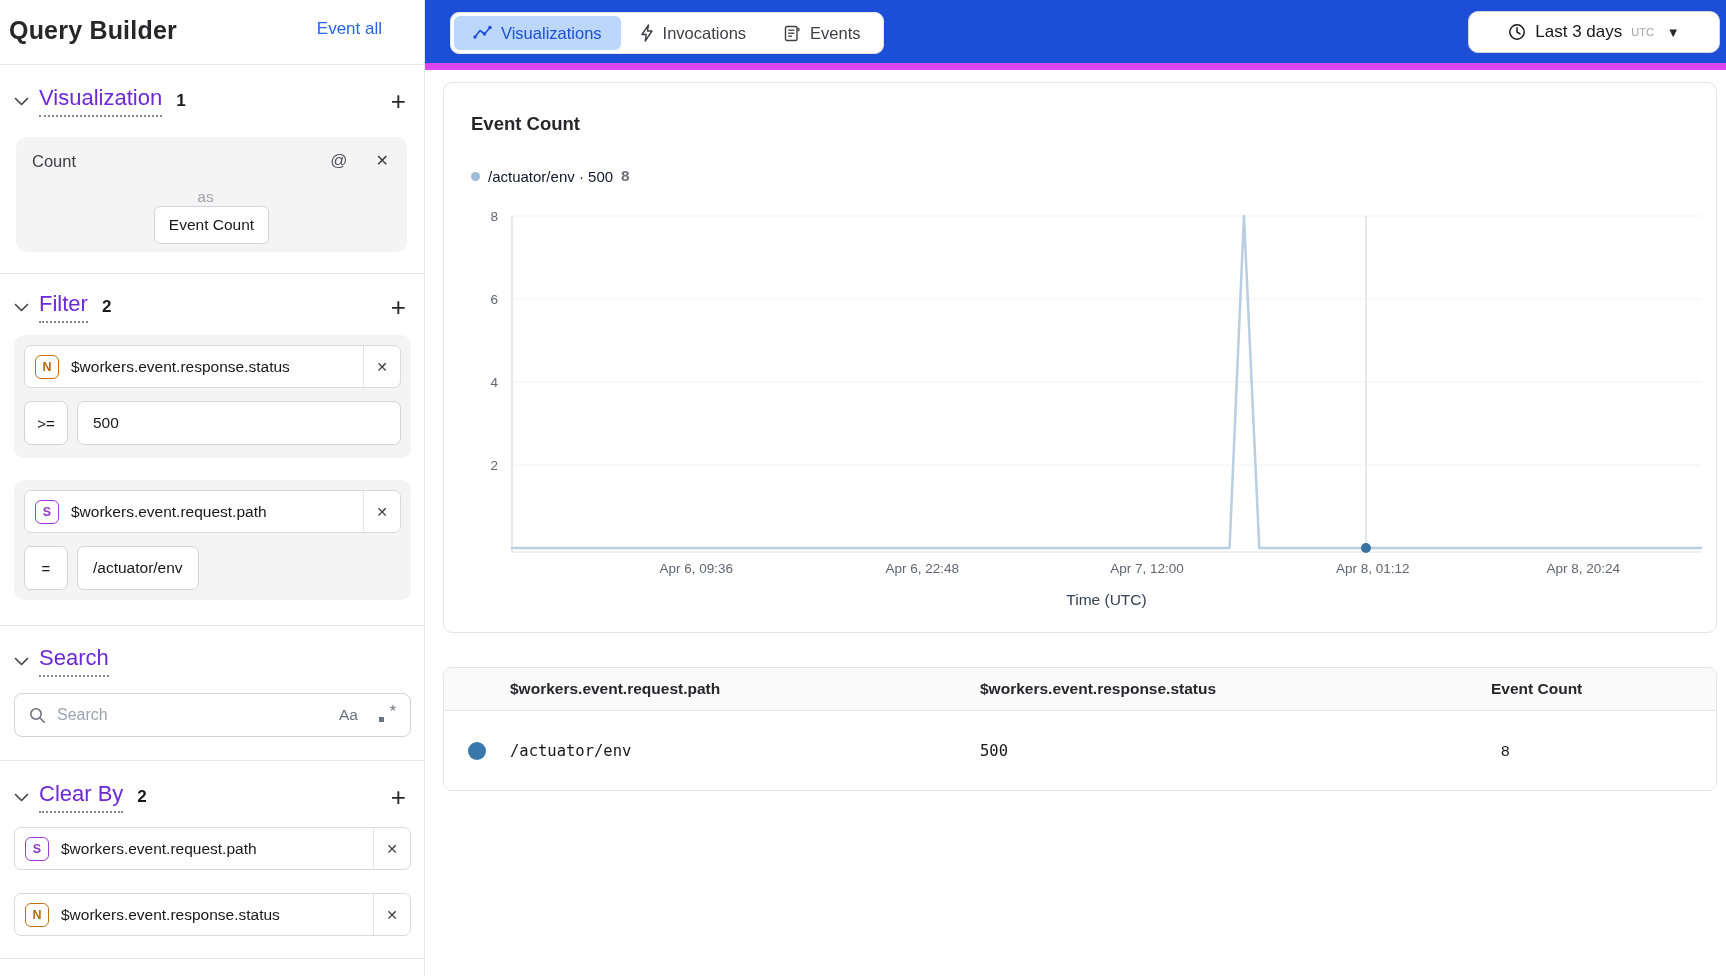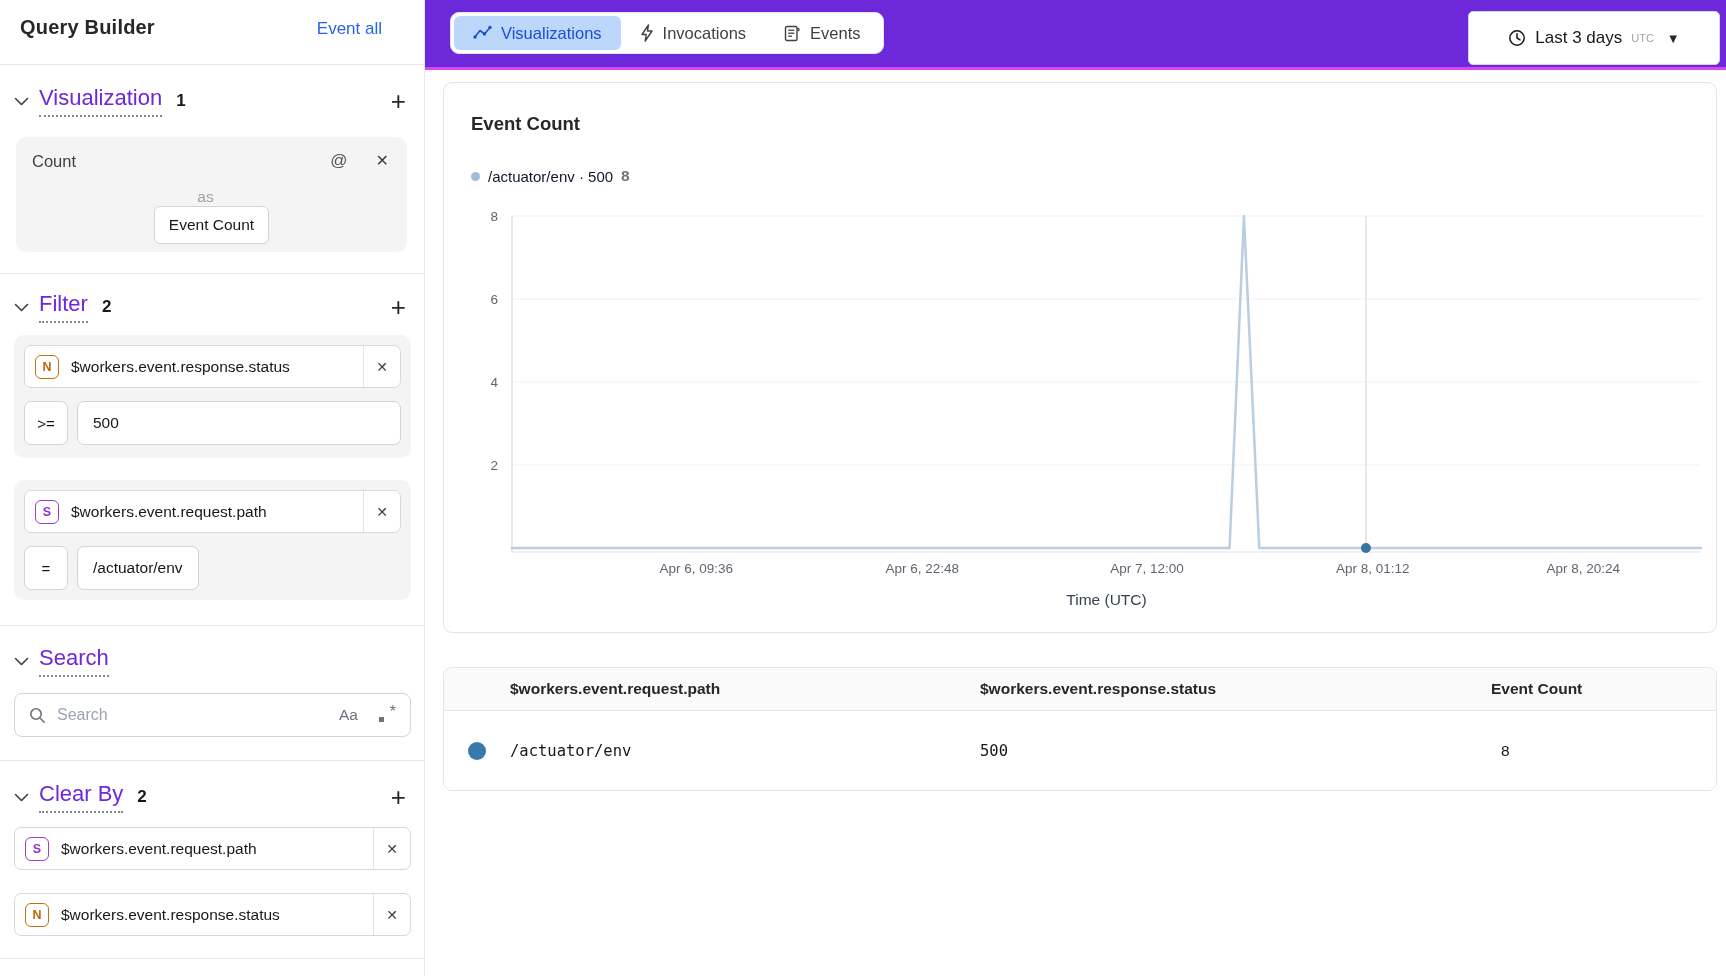--- a/index.html
+++ b/index.html
@@ -1,21 +1,21 @@
 <!DOCTYPE html>
 <html><head>
 <meta charset="utf-8">
 <style>
   * { margin:0; padding:0; box-sizing:border-box; }
   html,body { width:1726px; height:976px; background:#fff; font-family:"Liberation Sans", sans-serif; color:#18181b; overflow:hidden; }
   .page { position:relative; width:1726px; height:976px; }
 
   
   .sidebar { position:absolute; left:0; top:0; width:425px; height:976px; background:#fff; border-right:1px solid #e5e7eb; }
-  .sb-title { position:absolute; left:20px; top:16px; font-size:20px; font-weight:700; color:#27272a; letter-spacing:.2px; }
+  .sb-title { position:absolute; left:9px; top:16px; font-size:25px; font-weight:700; color:#27272a; letter-spacing:.2px; }
   .clear-all { position:absolute; right:42px; top:19px; font-size:17px; color:#2563eb; cursor:pointer; background:none; border:none; font-family:inherit; }
   .divider { position:absolute; left:0; width:425px; height:1px; background:#e5e7eb; }
 
   .sec { position:absolute; left:14px; right:14px; height:30px; display:flex; align-items:center; }
   .sec .chev { width:15px; height:9px; margin-right:10px; flex:0 0 auto; }
   .sec-label { font-size:22px; color:#6d28d9; border-bottom:2px dotted #85878c; padding-bottom:4px; }
   .sec-count { font-size:17px; font-weight:600; color:#18181b; margin-left:14px; }
   .sec .plus { margin-left:auto; font-size:26px; font-weight:300; color:#27272a; line-height:20px; background:none; border:none; cursor:pointer; font-family:inherit; padding:0 4px; }
 
   .vcard { position:absolute; left:16px; top:137px; width:391px; height:115px; background:#f4f4f5; border-radius:10px; padding:14px 16px; }
@@ -44,25 +44,25 @@
   .searchbox { position:absolute; left:14px; top:693px; width:397px; height:44px; background:#fff; border:1px solid #d4d4d8; border-radius:8px; display:flex; align-items:center; padding:0 14px; }
   .searchbox svg { flex:0 0 auto; }
   .search-ph { margin-left:11px; font-size:16px; color:#9ca3af; flex:1; }
   .aa-ico { font-size:15.5px; color:#6b7280; margin-right:20px; }
   .regex-ico { position:relative; width:18px; height:18px; color:#6b7280; }
   .regex-ico .sq { position:absolute; left:1px; bottom:2px; width:5px; height:5px; background:#6b7280; }
   .regex-ico .ast { position:absolute; right:0; top:-3px; font-size:16px; font-style:normal; }
 
   
   .main { position:absolute; left:425px; top:0; width:1301px; height:976px; }
-  .topbar { position:absolute; left:0; top:0; width:1301px; height:70px; background:#6d28d9; border-bottom:3px solid #d946ef; }
+  .topbar { position:absolute; left:0; top:0; width:1301px; height:70px; background:#1d4ed8; border-bottom:7px solid #d946ef; }
   .tabgroup { position:absolute; left:25px; top:12px; height:42px; background:#fff; border:1px solid #e4e4e7; border-radius:9px; display:flex; align-items:center; padding:3px; }
   .tab { display:flex; align-items:center; gap:9px; height:34px; padding:0 19px; border-radius:6px; font-size:16.5px; color:#3f3f46; background:none; border:none; cursor:pointer; font-family:inherit; white-space:nowrap; }
   .tab.active { background:#bcd7fa; color:#1a4fd6; font-weight:500; }
-  .timerange { position:absolute; right:6px; top:11px; width:252px; height:54px; background:#fff; border:1px solid #d4d4d8; border-radius:5px; display:flex; align-items:center; justify-content:center; gap:9px; cursor:pointer; font-family:inherit; }
+  .timerange { position:absolute; right:6px; top:11px; width:252px; height:42px; background:#fff; border:1px solid #d4d4d8; border-radius:10px; display:flex; align-items:center; justify-content:center; gap:9px; cursor:pointer; font-family:inherit; }
   .tr-label { font-size:17px; font-weight:500; color:#18181b; }
   .tr-tz { font-size:11px; color:#a1a1aa; }
   .tr-caret { font-size:13px; color:#27272a; margin-left:4px; }
 
   
   .chart-card { position:absolute; left:18px; top:82px; width:1274px; height:551px; background:#fff; border:1px solid #e4e4e7; border-radius:9px; }
   .chart-title { position:absolute; left:27px; top:30px; font-size:18.5px; font-weight:700; color:#27272a; }
   .legend { position:absolute; left:27px; top:84px; display:flex; align-items:center; gap:8px; }
   .legend-dot { width:9px; height:9px; border-radius:50%; background:#9fbdd8; }
   .legend-name { font-size:15px; color:#0f172a; }

